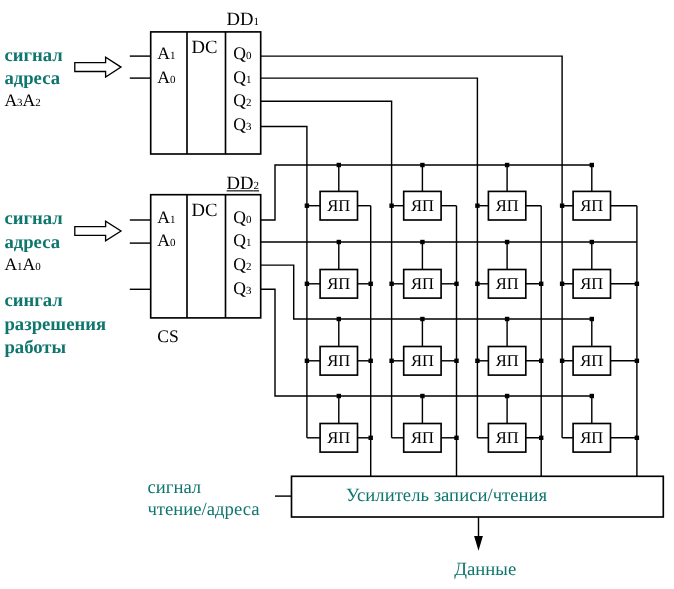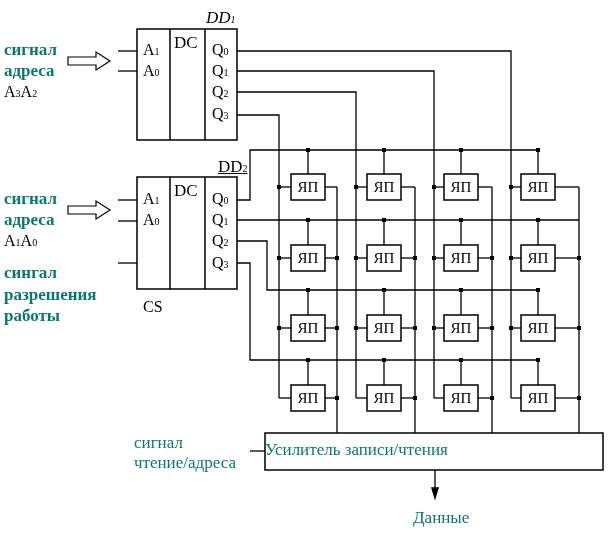--- a/index.html
+++ b/index.html
@@ -169,48 +169,48 @@
       <text x="384" y="333" text-anchor="middle" class="cell-label" fill="#000">ЯП</text>
       <text x="461" y="333" text-anchor="middle" class="cell-label" fill="#000">ЯП</text>
       <text x="538" y="333" text-anchor="middle" class="cell-label" fill="#000">ЯП</text>
       <text x="308" y="403" text-anchor="middle" class="cell-label" fill="#000">ЯП</text>
       <text x="384" y="403" text-anchor="middle" class="cell-label" fill="#000">ЯП</text>
       <text x="461" y="403" text-anchor="middle" class="cell-label" fill="#000">ЯП</text>
       <text x="538" y="403" text-anchor="middle" class="cell-label" fill="#000">ЯП</text>
     </g>
 </svg>
 
-<div class="pin" style="left:206px;top:9px;font-size:17px;font-style:italic;"><span>DD</span><sub>1</sub></div>
+<div class="pin" style="left:206px;top:9px;font-size:17px;"><span>DD</span><sub>1</sub></div>
 <div class="pin" style="left:174px;top:34px;font-size:17px;">DC</div>
 <div class="pin" style="left:143px;top:41px;"><span>A</span><sub>1</sub></div>
 <div class="pin" style="left:143px;top:62px;"><span>A</span><sub>0</sub></div>
 <div class="pin" style="left:212px;top:41px;"><span>Q</span><sub>0</sub></div>
 <div class="pin" style="left:212px;top:62px;"><span>Q</span><sub>1</sub></div>
 <div class="pin" style="left:212px;top:83px;"><span>Q</span><sub>2</sub></div>
 <div class="pin" style="left:212px;top:105px;"><span>Q</span><sub>3</sub></div>
 
 <div class="lbl bold" style="left:4px;top:40px;">сигнал</div>
 <div class="lbl bold" style="left:4px;top:61px;">адреса</div>
 <div class="pin" style="left:4px;top:83px;"><span>A</span><sub>3</sub><span>A</span><sub>2</sub></div>
 
-<div class="pin" style="left:218px;top:158px;font-size:17px;text-decoration:underline;"><span>DD</span><sub>2</sub></div>
+<div class="pin" style="left:206px;top:158px;font-size:17px;text-decoration:underline;"><span>DD</span><sub>2</sub></div>
 <div class="pin" style="left:174px;top:182px;font-size:17px;">DC</div>
 <div class="pin" style="left:143px;top:190px;"><span>A</span><sub>1</sub></div>
 <div class="pin" style="left:143px;top:211px;"><span>A</span><sub>0</sub></div>
 <div class="pin" style="left:143px;top:254px;margin-top:44px;"><span>CS</span></div>
 <div class="pin" style="left:212px;top:190px;"><span>Q</span><sub>0</sub></div>
 <div class="pin" style="left:212px;top:211px;"><span>Q</span><sub>1</sub></div>
 <div class="pin" style="left:212px;top:232px;"><span>Q</span><sub>2</sub></div>
 <div class="pin" style="left:212px;top:254px;"><span>Q</span><sub>3</sub></div>
 
 <div class="lbl bold" style="left:4px;top:189px;">сигнал</div>
 <div class="lbl bold" style="left:4px;top:210px;">адреса</div>
 <div class="pin" style="left:4px;top:232px;"><span>A</span><sub>1</sub><span>A</span><sub>0</sub></div>
 
 <div class="lbl bold" style="left:4px;top:263px;">сингал</div>
 <div class="lbl bold" style="left:4px;top:285px;">разрешения</div>
 <div class="lbl bold" style="left:4px;top:306px;">работы</div>
 
-<div class="lbl" style="left:265px;top:440px;width:282px;">Усилитель записи/чтения</div>
+<div class="lbl" style="left:265px;top:440px;width:282px;text-align:center;">Усилитель записи/чтения</div>
 <div class="lbl" style="left:134px;top:433px;">сигнал</div>
 <div class="lbl" style="left:134px;top:453px;">чтение/адреса</div>
 
 <div class="lbl" style="left:413px;top:508px;">Данные</div>
 
 </body></html>

